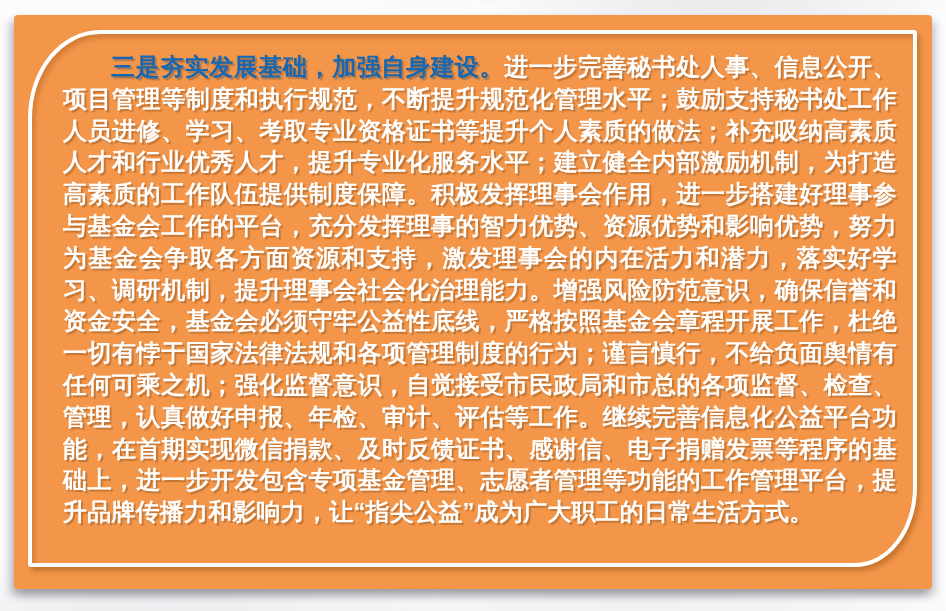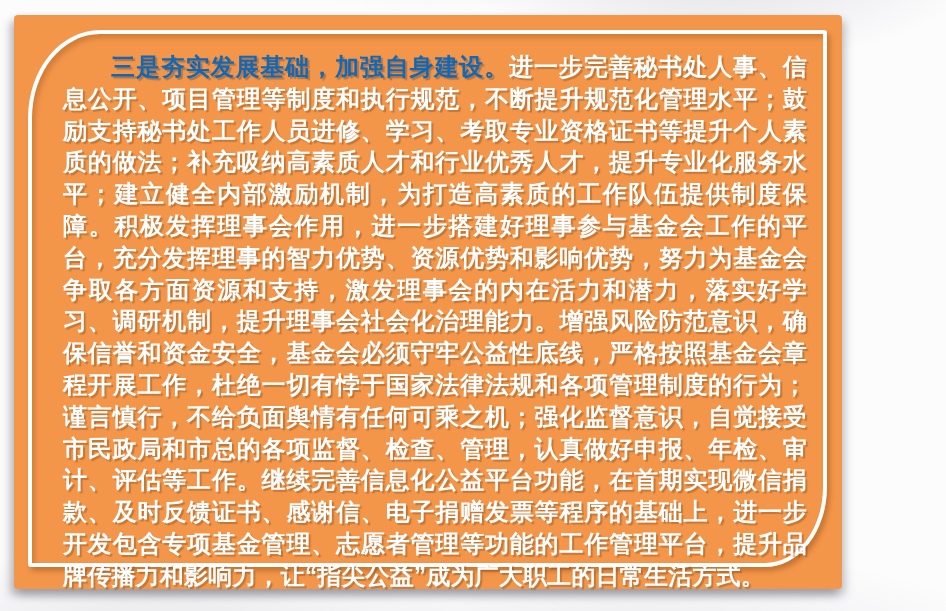--- a/index.html
+++ b/index.html
@@ -20,21 +20,21 @@
       radial-gradient(ellipse 420px 150px at 720px -30px, rgba(205,205,212,0.55), rgba(205,205,212,0) 62%),
       radial-gradient(ellipse 320px 120px at 430px -60px, rgba(210,210,216,0.45), rgba(210,210,216,0) 60%),
       radial-gradient(ellipse 520px 170px at 160px 650px, rgba(204,204,211,0.50), rgba(204,204,211,0) 62%),
       radial-gradient(ellipse 640px 190px at 640px 665px, rgba(210,210,216,0.48), rgba(210,210,216,0) 62%),
       #fcfcfd;
   }
   .panel {
     position: absolute;
     left: 14px;
     top: 15px;
-    width: 828px;
+    width: 918px;
     height: 574px;
     background: #F3964A;
     border-radius: 4px;
     box-shadow:
       -4px 6px 9px rgba(70, 70, 82, 0.35),
        4px 6px 9px rgba(70, 70, 82, 0.25);
   }
   
   .inner-frame {
     position: absolute;

